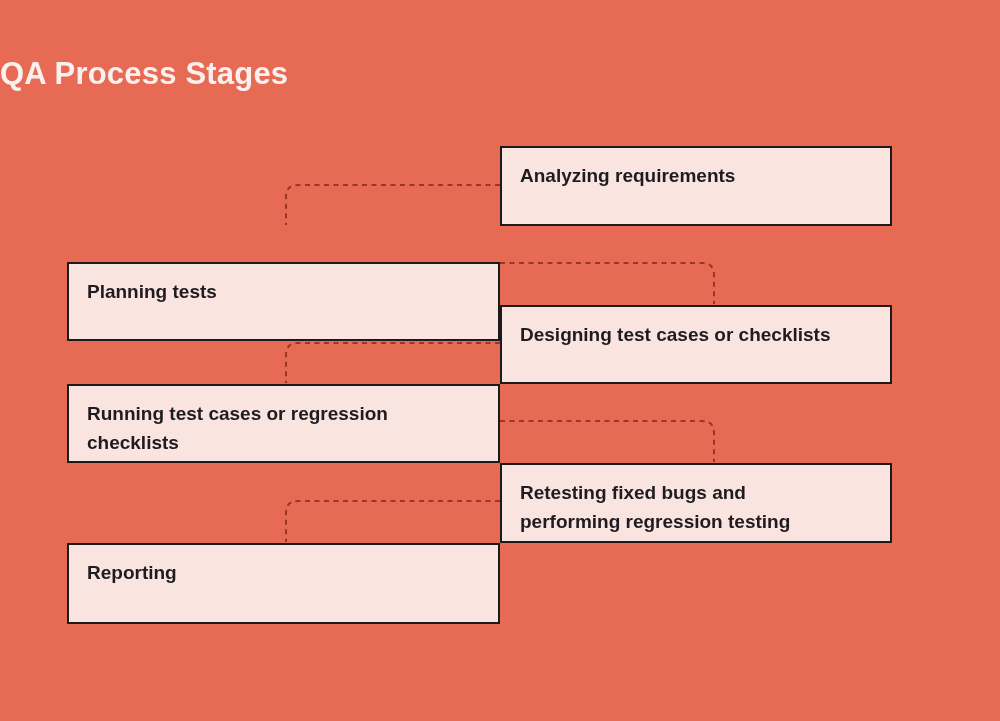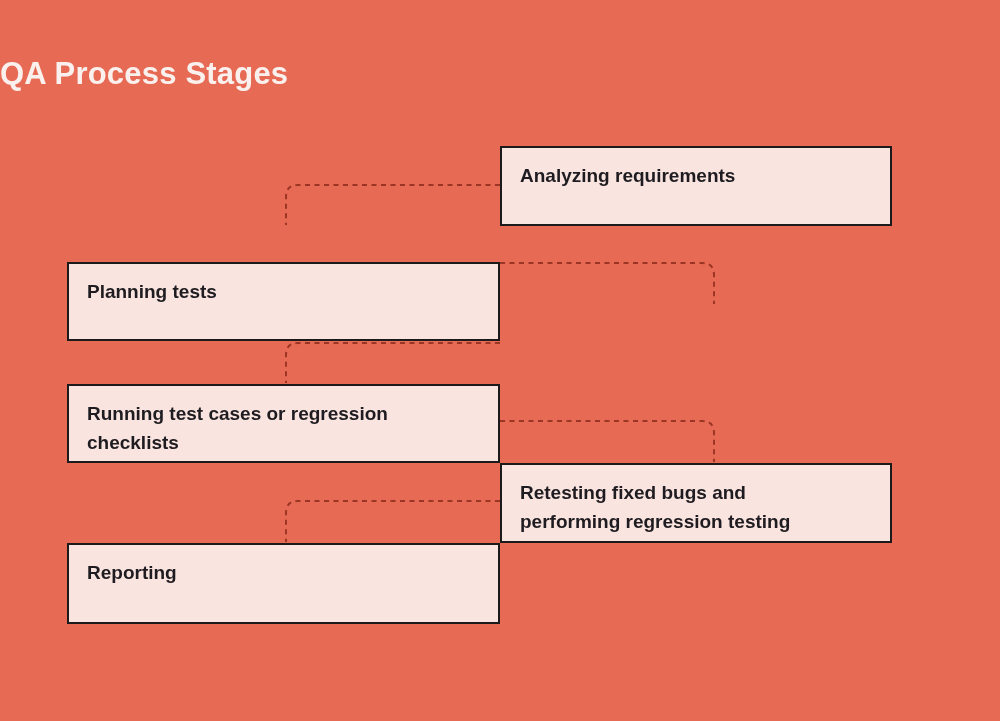--- a/index.html
+++ b/index.html
@@ -76,20 +76,23 @@
   </svg>
 
   <div class="stage col-right s1">
     <span>Analyzing requirements</span>
   </div>
 
   <div class="stage col-left s2">
     <span>Planning tests</span>
   </div>
 
+  <div class="stage col-right s3">
+    <span>Designing test cases or checklists</span>
+  </div>
 
   <div class="stage col-left s4">
     <span>Running test cases or regression checklists</span>
   </div>
 
   <div class="stage col-right s5">
     <span>Retesting fixed bugs and performing regression testing</span>
   </div>
 
   <div class="stage col-left s6">

